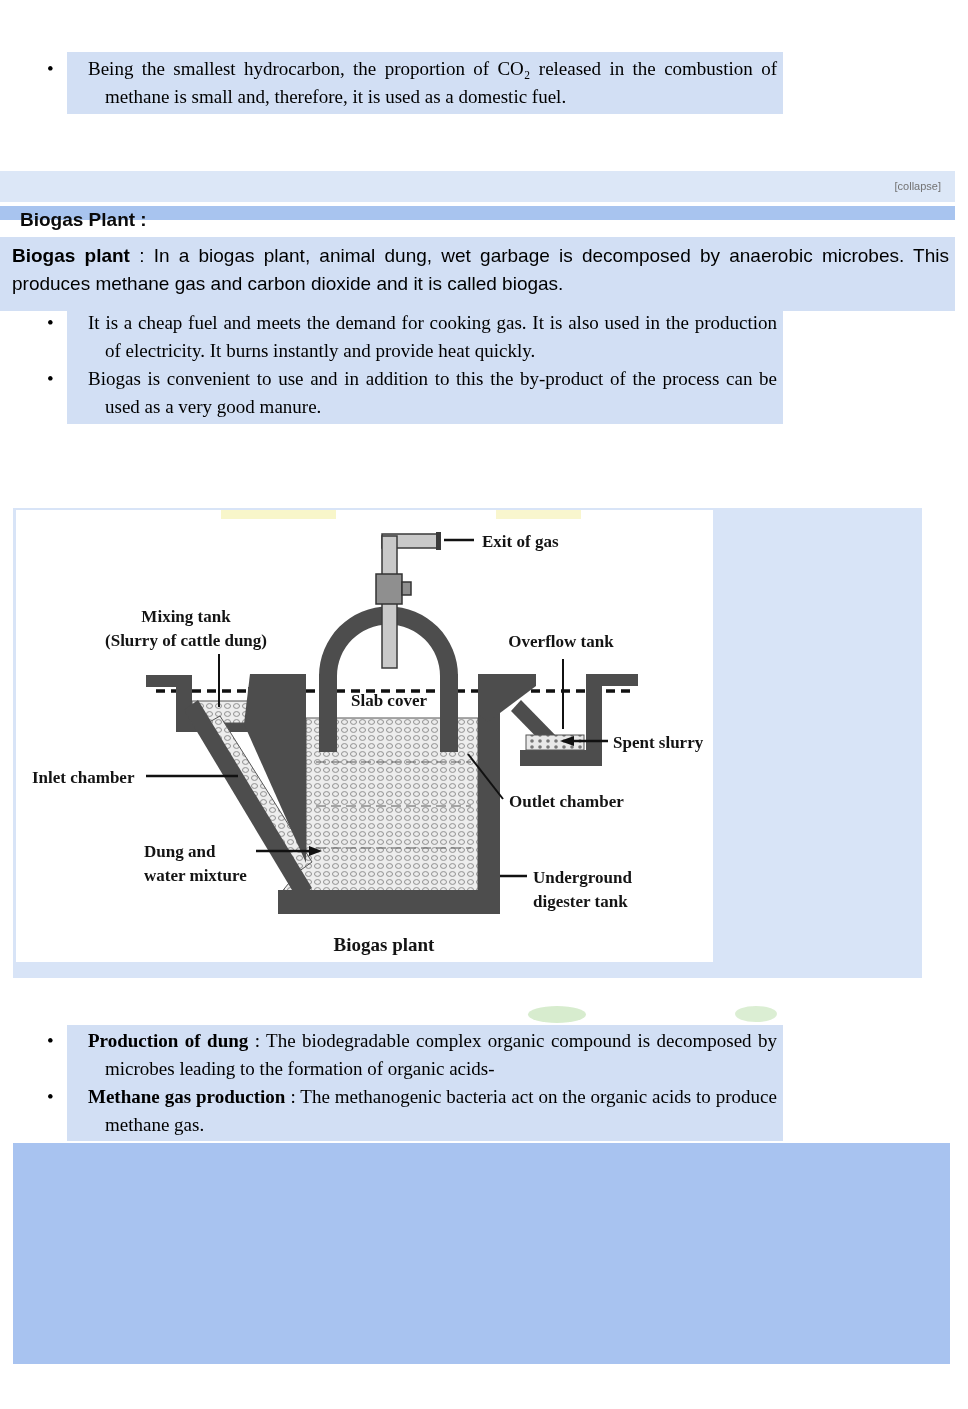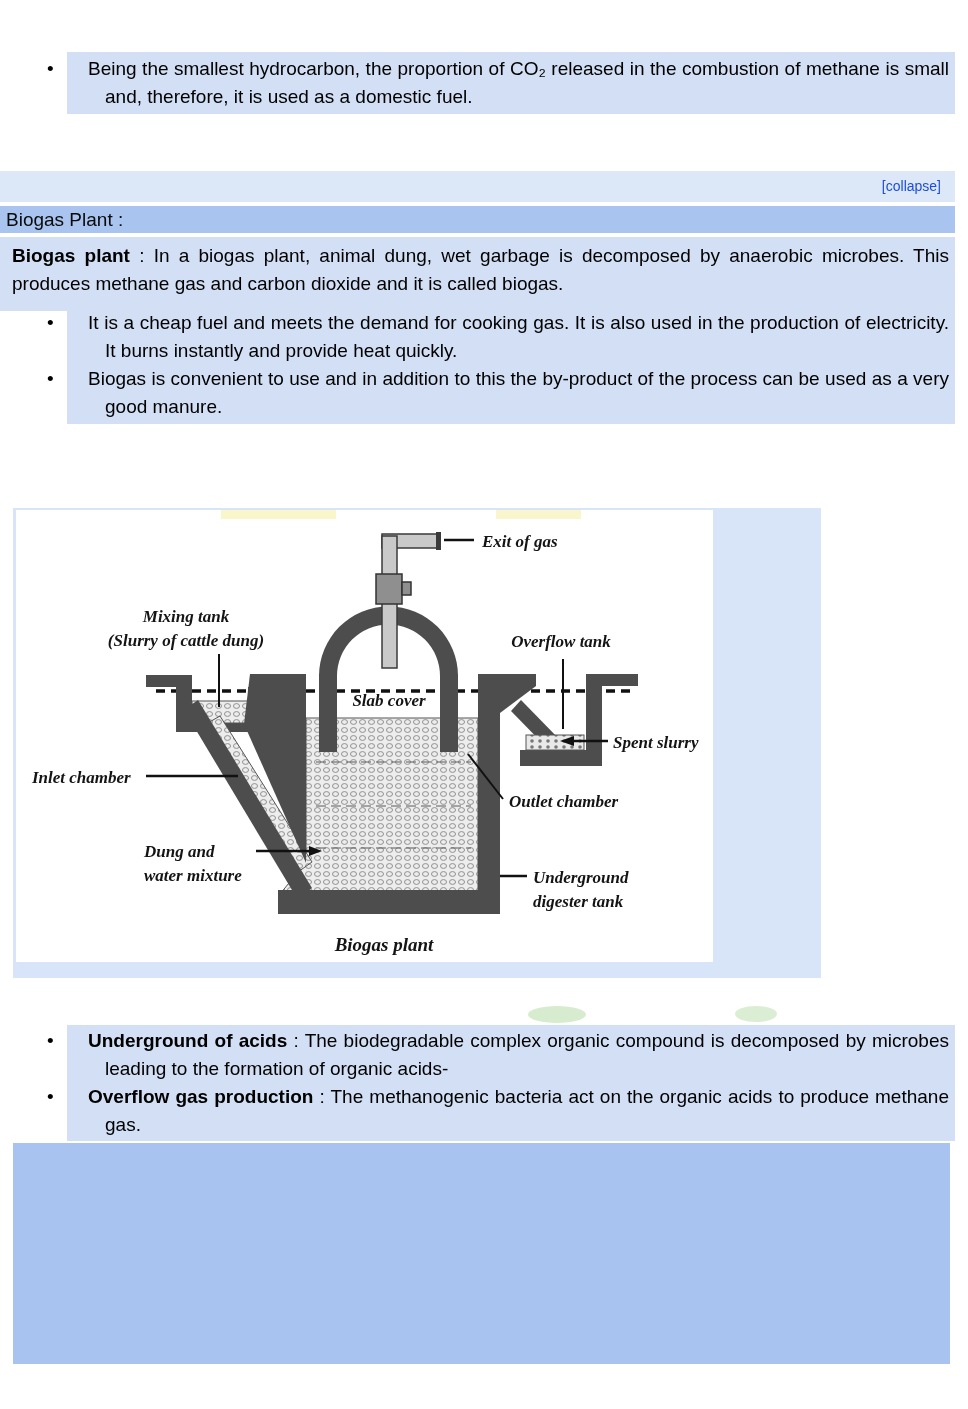--- a/index.html
+++ b/index.html
@@ -1,44 +1,44 @@
 <!DOCTYPE html>
 <html style="--header_bg: #a8c4ef; --block_bg: #d2dff4; --collapse_bg: #dce7f7; --container_bg: #d8e4f7; --bottom_bg: #a8c3f0;"><head>
 <meta charset="utf-8">
 <style>
   html,body{margin:0;padding:0;background:#fff;}
   body{font-family:"Liberation Sans","DejaVu Sans",sans-serif;color:#000;}
   .page{position:relative;width:968px;height:1409px;background:#fff;overflow:hidden;}
 
   .band{position:absolute;left:0;width:955px;box-sizing:border-box;}
 
-  .blist{position:absolute;left:67px;width:888px;margin:0;box-sizing:border-box;
-         background:var(--block_bg,#d2dff4);list-style:none;padding:3px 6px 3px 0;}
+  .blist{position:absolute;left:67px;width:716px;margin:0;box-sizing:border-box;
+         background:var(--block_bg,#d2dff4);list-style:none;padding:3px 6px 3px 0;font-family:Liberation Serif, serif;}
   .blist li{font-size:19px;line-height:28px;text-align:justify;
             padding-left:38px;text-indent:-29px;}
   .blist li::before{content:"\2022";display:inline-block;width:12px;}
   .lead{font-weight:bold;}
 
   .collapse-strip{top:171px;height:31px;line-height:31px;background:var(--collapse_bg,#dce7f7);
-                  font-size:14px;color:#1d4ed8;text-align:right;padding:0 14px;}
+                  font-size:11px;color:#737373;text-align:right;padding:0 14px;}
   .collapse-strip span{cursor:pointer;}
 
-  .section-header{top:206px;height:27px;line-height:27px;background:var(--header_bg,#a8c4ef);
-                  font-weight:normal;font-size:19px;padding:0 6px;color:#0a0a0a;}
+  .section-header{top:206px;height:14px;line-height:27px;background:var(--header_bg,#a8c4ef);
+                  font-weight:bold;font-size:19px;padding:0 20px;color:#0a0a0a;}
 
   .para{margin:0;font-size:19px;line-height:28px;text-align:justify;
         background:var(--block_bg,#d2dff4);padding:5px 6px 13px 12px;}
   #para1{top:237px;}
   #para2{top:985px;}
   #list1{top:52px;}
   #list2{top:306px;}
   #list3{top:1025px;padding:2px 6px 2px 0;}
 
-  .diagram-box{position:absolute;top:508px;left:13px;width:808px;height:470px;
-               background:var(--container_bg,#d8e4f7);font-style:italic;}
+  .diagram-box{position:absolute;top:508px;left:13px;width:909px;height:470px;
+               background:var(--container_bg,#d8e4f7);}
   svg.diagram{position:absolute;top:2px;left:3px;background:#fff;display:block;}
 
   .bottom-block{position:absolute;top:1143px;left:13px;width:937px;height:221px;
                 background:var(--bottom_bg,#a8c3f0);}
 
   .wm{position:absolute;border-radius:50%;pointer-events:none;}
   #wm1{left:528px;top:1006px;width:58px;height:17px;background:rgba(150,205,125,.38);}
   #wm2{left:735px;top:1006px;width:42px;height:16px;background:rgba(150,205,125,.34);}
 
   .dlabel{font-family:"Liberation Serif","DejaVu Serif",serif;font-weight:bold;
@@ -164,19 +164,19 @@
         <text class="dlabel" x="493" y="297">Outlet chamber</text>
         <text class="dlabel" x="517" y="373">Underground</text>
         <text class="dlabel" x="517" y="397">digester tank</text>
         <text class="dcaption" x="368" y="441" text-anchor="middle">Biogas plant</text>
       </g>
     </svg>
   </div>
 
 
   <ul class="blist" id="list3">
-    <li><span class="lead">Underground of acids</span><span> : The biodegradable complex organic compound is decomposed by microbes leading to the formation of organic acids-</span></li>
-    <li><span class="lead">Overflow gas production</span><span> : The methanogenic bacteria act on the organic acids to produce methane gas.</span></li>
+    <li><span class="lead">Production of dung</span><span> : The biodegradable complex organic compound is decomposed by microbes leading to the formation of organic acids-</span></li>
+    <li><span class="lead">Methane gas production</span><span> : The methanogenic bacteria act on the organic acids to produce methane gas.</span></li>
   </ul>
 
   <div class="bottom-block"></div>
 
 </div>
 
 </body></html>

